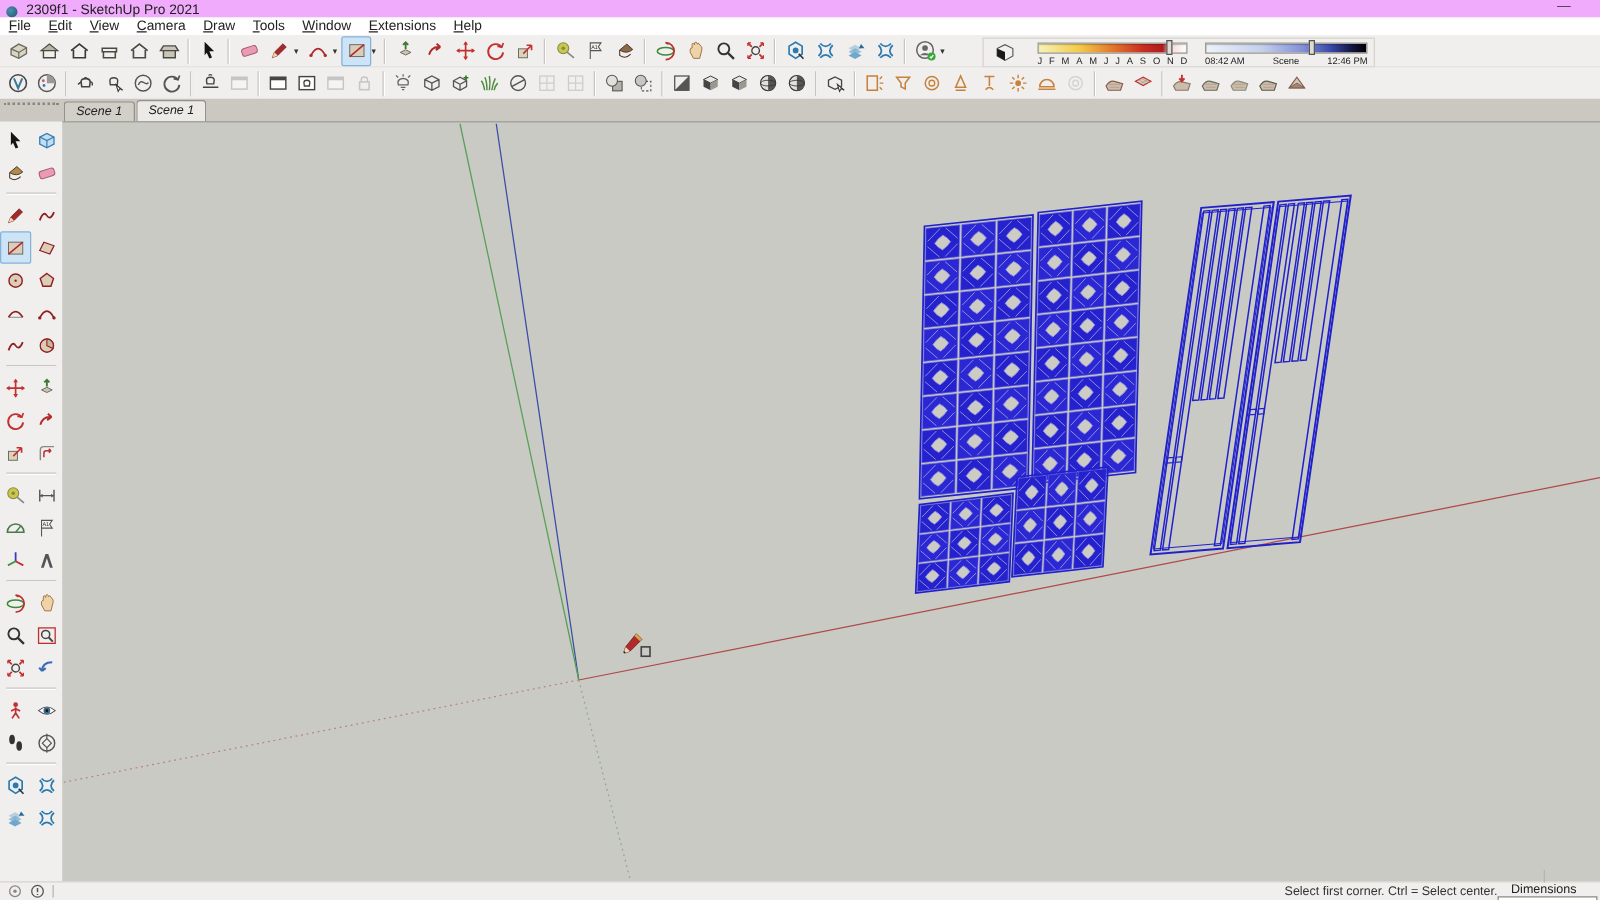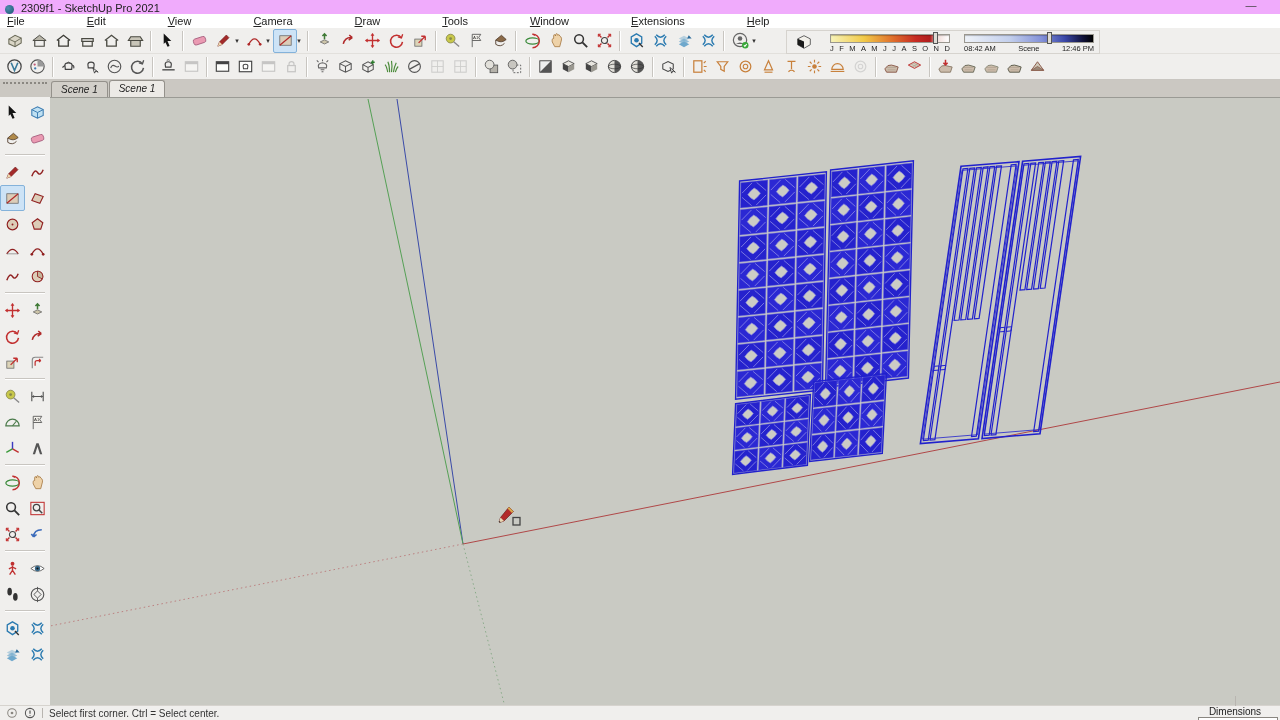--- a/index.html
+++ b/index.html
@@ -7,21 +7,21 @@
        font-family:"Liberation Sans",sans-serif;-webkit-font-smoothing:antialiased;}
   
   #titlebar{position:absolute;left:0;top:0;width:1280px;height:14px;background:#f0abfc;
             display:flex;align-items:flex-end;font-size:11px;color:#222;}
   #appicon{width:9px;height:9px;border-radius:50%;background:radial-gradient(circle at 35% 35%,#4d8fae,#1d5473);
            margin:0 7px 0 5px;flex:0 0 auto;}
   #minbtn{position:absolute;right:20px;top:0;width:18px;height:12px;color:#444;font-size:11px;
           line-height:10px;text-align:center;cursor:default;}
   
   #menubar{position:absolute;left:0;top:14px;width:1280px;height:14px;background:#fff;
-           display:flex;align-items:flex-end;font-size:11px;color:#222;border-bottom:1px solid #e8e6e3;gap:48px;}
+           display:flex;align-items:flex-end;font-size:11px;color:#222;border-bottom:1px solid #e8e6e3;}
   .menuitem{padding:0 7px;height:14px;line-height:14px;cursor:default;}
   .menuitem u{text-decoration:underline;}
   
   .toolbar{position:absolute;left:0;width:1280px;height:26px;background:#f0efed;display:flex;
            align-items:center;padding-left:3px;box-sizing:border-box;}
   #toolbar1{top:28px;border-bottom:1px solid #e2e0dc;}
   #toolbar2{top:54px;border-bottom:1px solid #c9c6c1;}
   .tbtn{width:22px;height:22px;display:inline-flex;align-items:center;justify-content:center;
         flex:0 0 auto;border:1px solid transparent;border-radius:2px;position:relative;}
   #toolbar2 .tbtn{width:21px;height:22px;}
@@ -58,21 +58,21 @@
   .palbtn.sel{background:#cde3f6;border-color:#84b2da;}
   .palsep{width:40px;height:1px;background:#c8c5c0;border-bottom:1px solid #fff;margin:3px 0;}
   
   #viewport{position:absolute;left:50px;top:97px;width:1230px;height:609px;background:#c9cac3;
             border-top:1px solid #9a9a94;box-sizing:border-box;}
   
   #statusbar{position:absolute;left:0;bottom:0;width:1280px;height:14px;background:#f0efed;
              border-top:1px solid #d6d3ce;display:flex;align-items:center;font-size:10px;color:#333;}
   .sbicon{width:13px;height:13px;margin-left:5px;display:inline-flex;align-items:center;justify-content:center;}
   #sbsep1{width:1px;height:10px;background:#b8b5b0;margin:0 6px;}
-  #sbmsg{flex:1 1 auto;}
+  #sbmsg{flex:1 1 auto;text-align:right;}
   #sbright{display:flex;align-items:center;margin-right:2px;flex-direction:column;}
   #sbsep2{width:1px;height:10px;background:#b8b5b0;margin-right:6px;}
   #dimlabel{margin-right:6px;color:#222;}
   #vcb{width:74px;height:11px;border:1px solid #8a8781;background:#fff;font-size:9px;padding:0 2px;}
 </style>
 </head>
 <body>
 
 <div id="app">
   <div id="titlebar">

